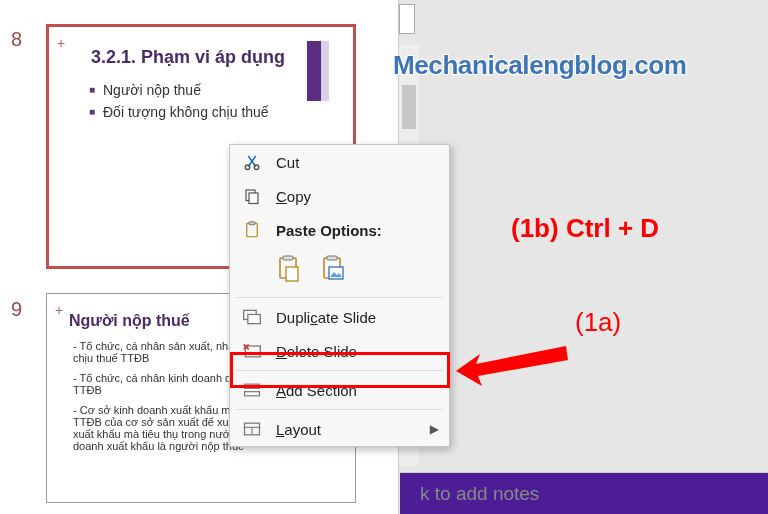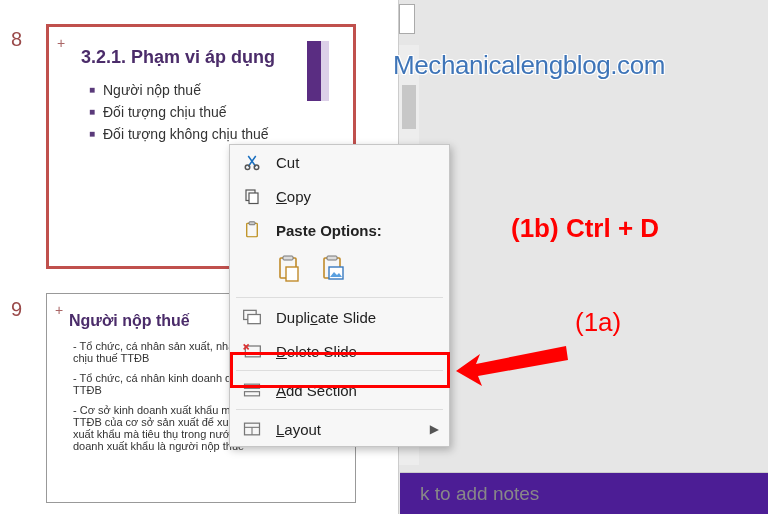--- a/index.html
+++ b/index.html
@@ -46,21 +46,21 @@
       left: 8px; top: 8px;
       color: #a66;
       font-size: 14px;
     }
     .slide-title {
       color: #4b2c6a;
       font-size: 18px;
       font-weight: bold;
       margin-bottom: 14px;
       margin-top: 6px;
-      margin-left: 10px;
+      margin-left: 20px;
     }
     .slide-subtitle {
       color: #4b2c6a;
       font-size: 16px;
       font-weight: bold;
       margin-bottom: 10px;
       margin-top: 4px;
     }
     .bullet-list {
       list-style: none;
@@ -182,21 +182,21 @@
       left: 230px; top: 352px;
       width: 220px; height: 36px;
       border: 3px solid #ff0000;
       pointer-events: none;
     }
     
     .watermark {
       position: absolute;
       left: 393px; top: 50px;
       font-size: 26px;
-      font-weight: normal;
+      font-weight: bold;
       color: #3f75b8;
       text-shadow: 1px 1px 0 #fff, -1px -1px 0 #fff, 1px -1px 0 #fff, -1px 1px 0 #fff;
       letter-spacing: -0.4px;
     }
     .anno-1b {
       position: absolute;
       left: 499px; top: 213px;
       font-size: 26px;
       font-weight: bold;
       color: #ff0000;
@@ -220,21 +220,20 @@
 
 <div class="sidebar">
 
   <div class="slide-num num-8">8</div>
   <div class="thumb thumb-8 selected">
     <div class="thumb-inner">
       <span class="plus-marker">+</span>
       <div class="slide-title">3.2.1. Phạm vi áp dụng</div>
       <ul class="bullet-list">
         <li>Người nộp thuế</li>
-        <li>Đối tượng chịu thuế</li>
         <li>Đối tượng không chịu thuế</li>
       </ul>
       <div class="purple-bar"></div>
     </div>
   </div>
 
   <div class="slide-num num-9">9</div>
   <div class="thumb thumb-9">
     <div class="thumb-inner">
       <span class="plus-marker">+</span>

